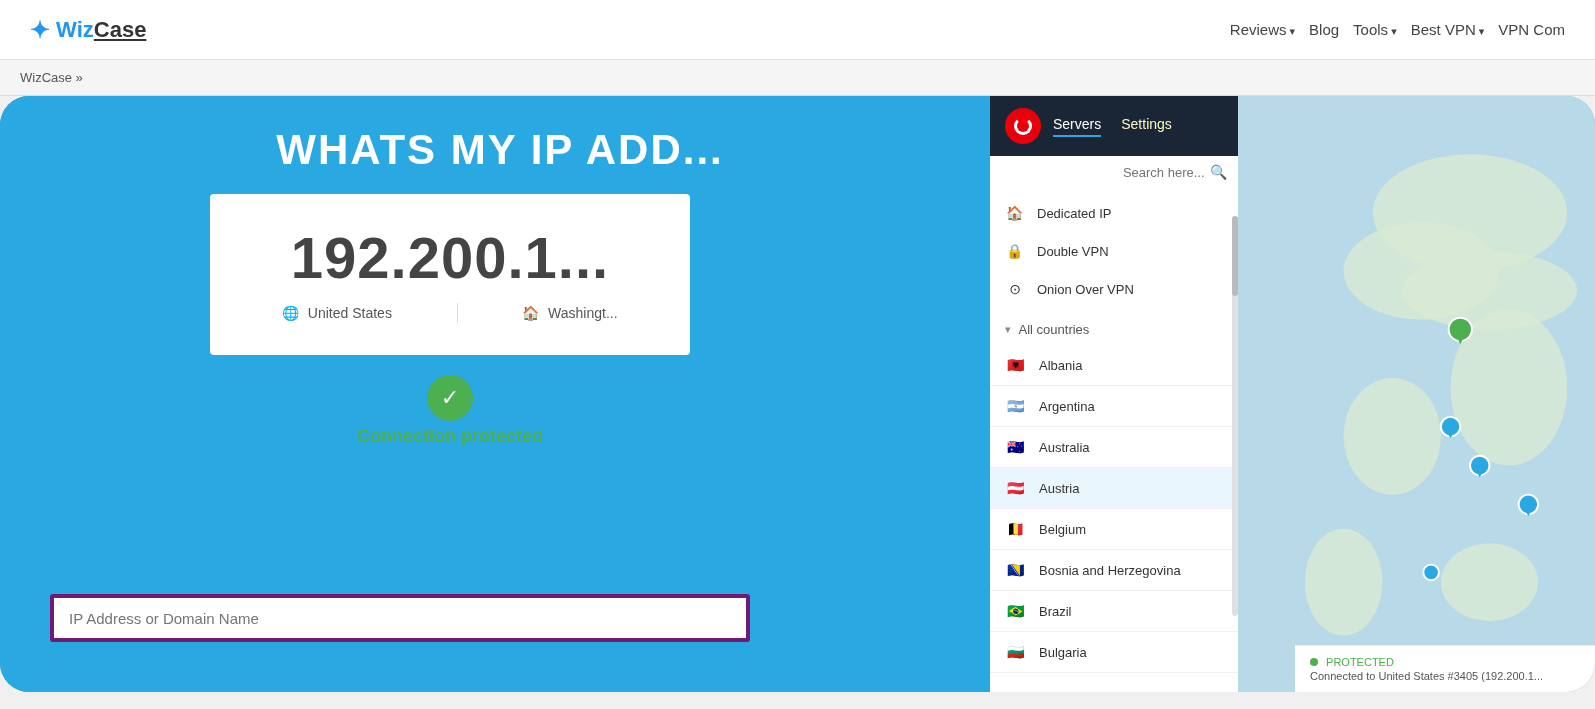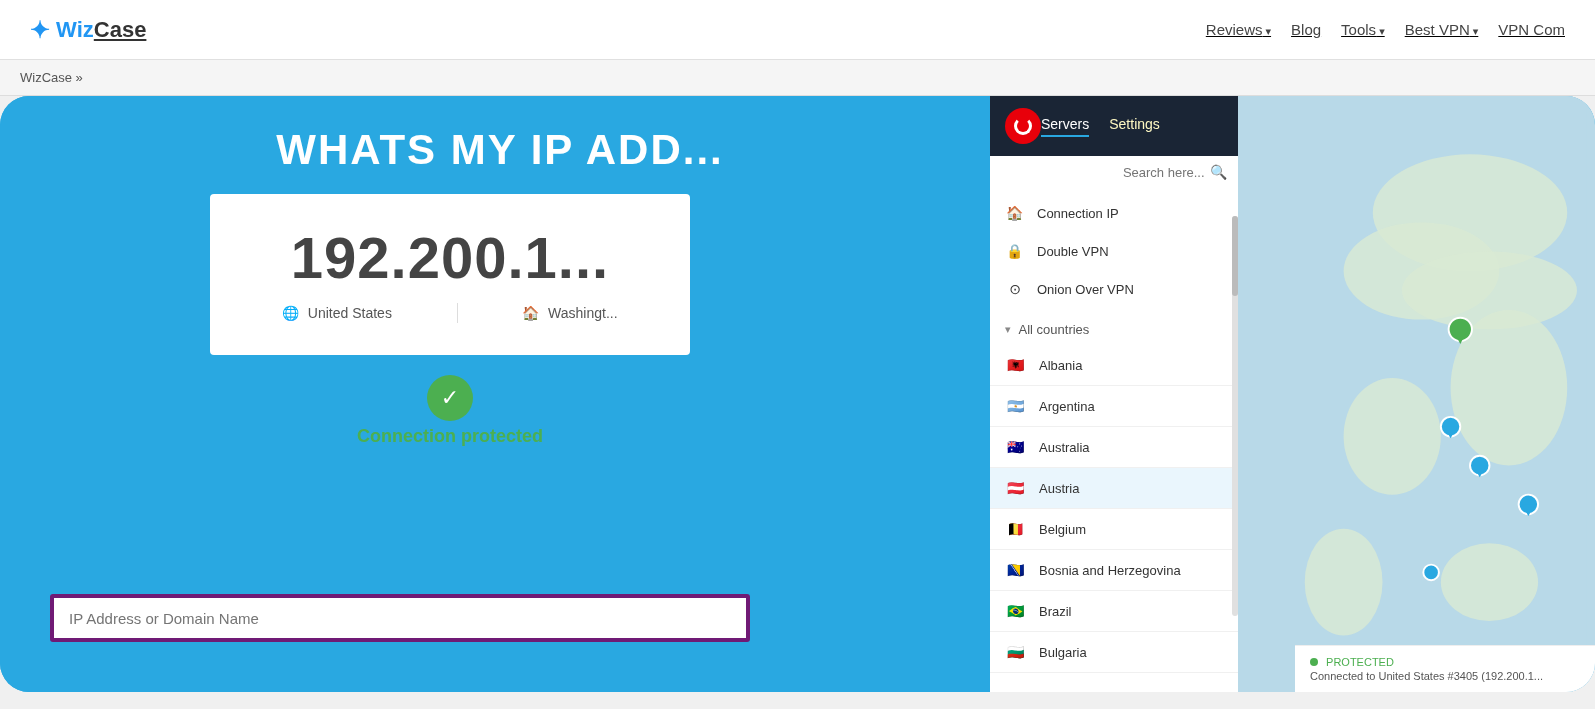--- a/index.html
+++ b/index.html
@@ -27,22 +27,21 @@
     .logo-star {
       color: #2196F3;
       font-size: 24px;
     }
     .logo-wiz { color: #2196F3; }
     .logo-case { color: #333; text-decoration: underline; }
     .nav-links {
       margin-left: auto;
       display: flex;
       align-items: center;
-      gap: 20px;
-      text-decoration: underline;
+      gap: 14px;
     }
     .nav-link {
       color: #444;
       font-size: 15px;
       cursor: pointer;
       text-decoration: none;
     }
     .nav-link-arrow::after {
       content: ' ▾';
       font-size: 11px;
@@ -204,20 +203,21 @@
       display: flex;
       flex-direction: column;
     }
 
     
     .vpn-header {
       background: #1a2535;
       display: flex;
       align-items: center;
       padding: 12px 15px;
+      gap: 12px;
     }
     .vpn-logo {
       width: 36px;
       height: 36px;
       background: #e8000a;
       border-radius: 50%;
       display: flex;
       align-items: center;
       justify-content: center;
     }
@@ -487,21 +487,21 @@
     </div>
 
     <div class="vpn-search">
       <input class="search-input" type="text" placeholder="Search here..." style="">
       <span class="search-icon-wrap">🔍</span>
     </div>
 
     <div class="vpn-menu-items">
       <div class="vpn-menu-item">
         <span class="menu-icon">🏠</span>
-        <span>Connection IP</span>
+        <span>Dedicated IP</span>
       </div>
       <div class="vpn-menu-item">
         <span class="menu-icon">🔒</span>
         <span>Double VPN</span>
       </div>
       <div class="vpn-menu-item">
         <span class="menu-icon">⊙</span>
         <span>Onion Over VPN</span>
       </div>
     </div>

